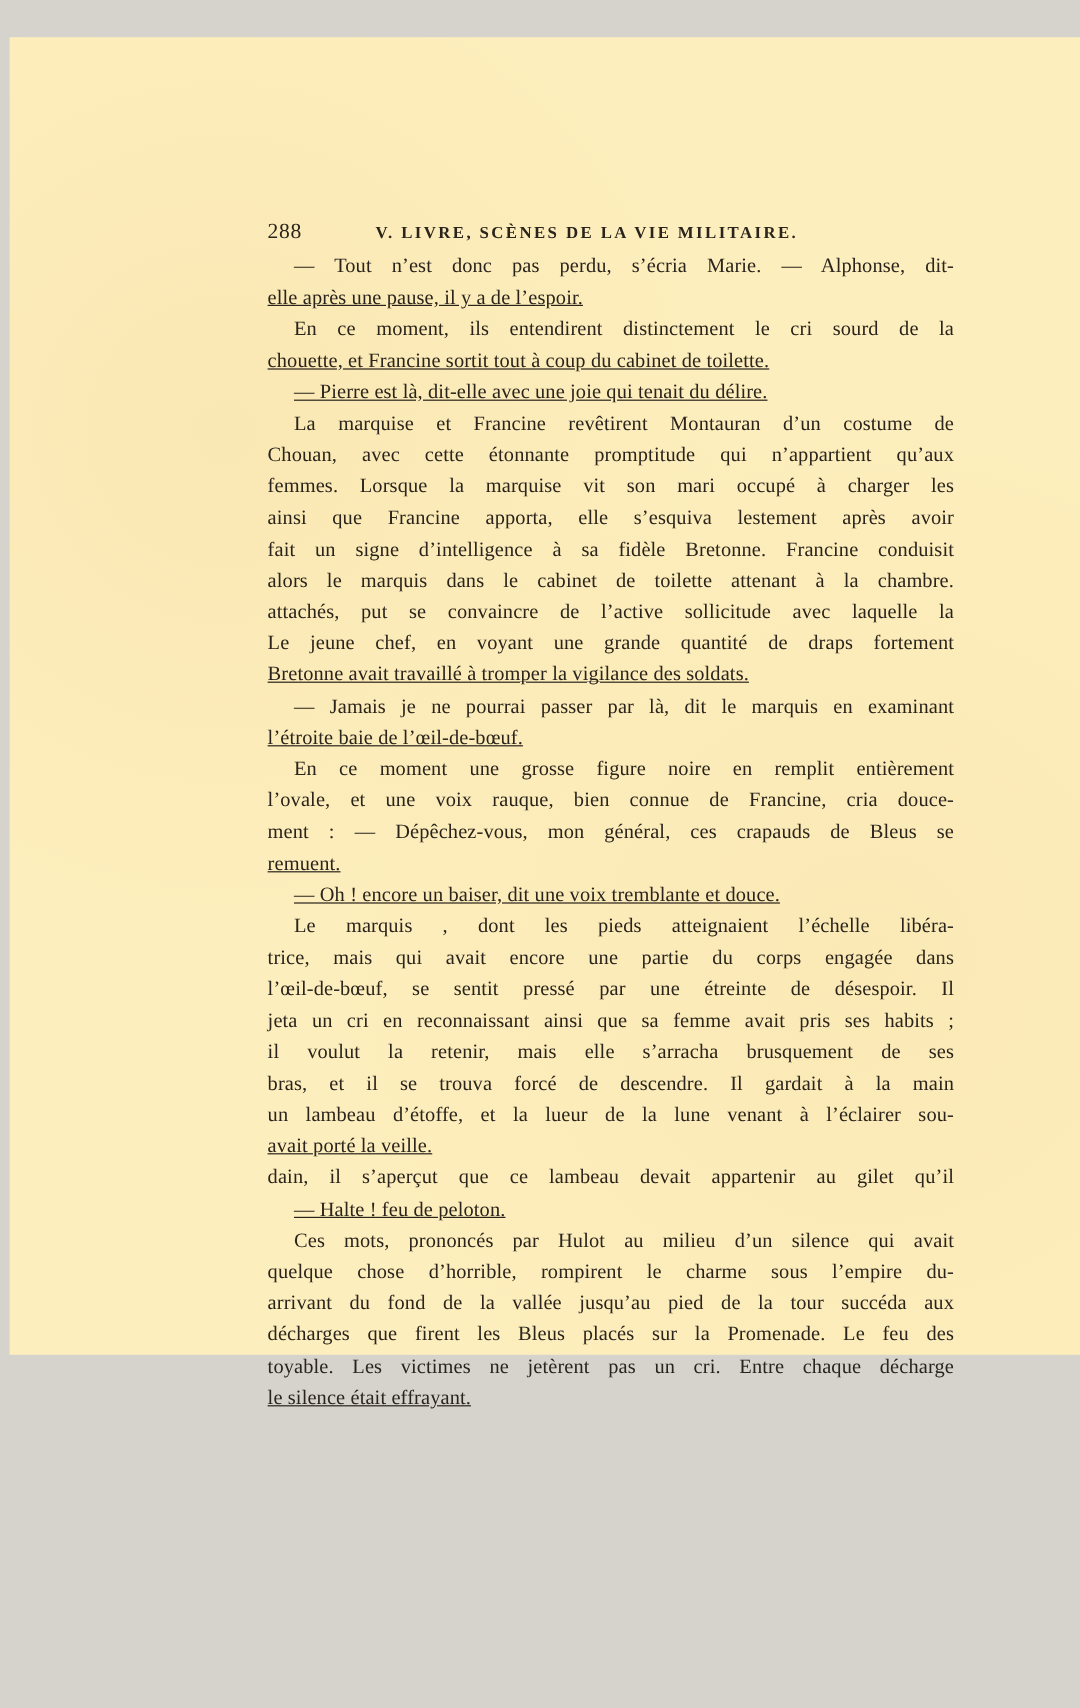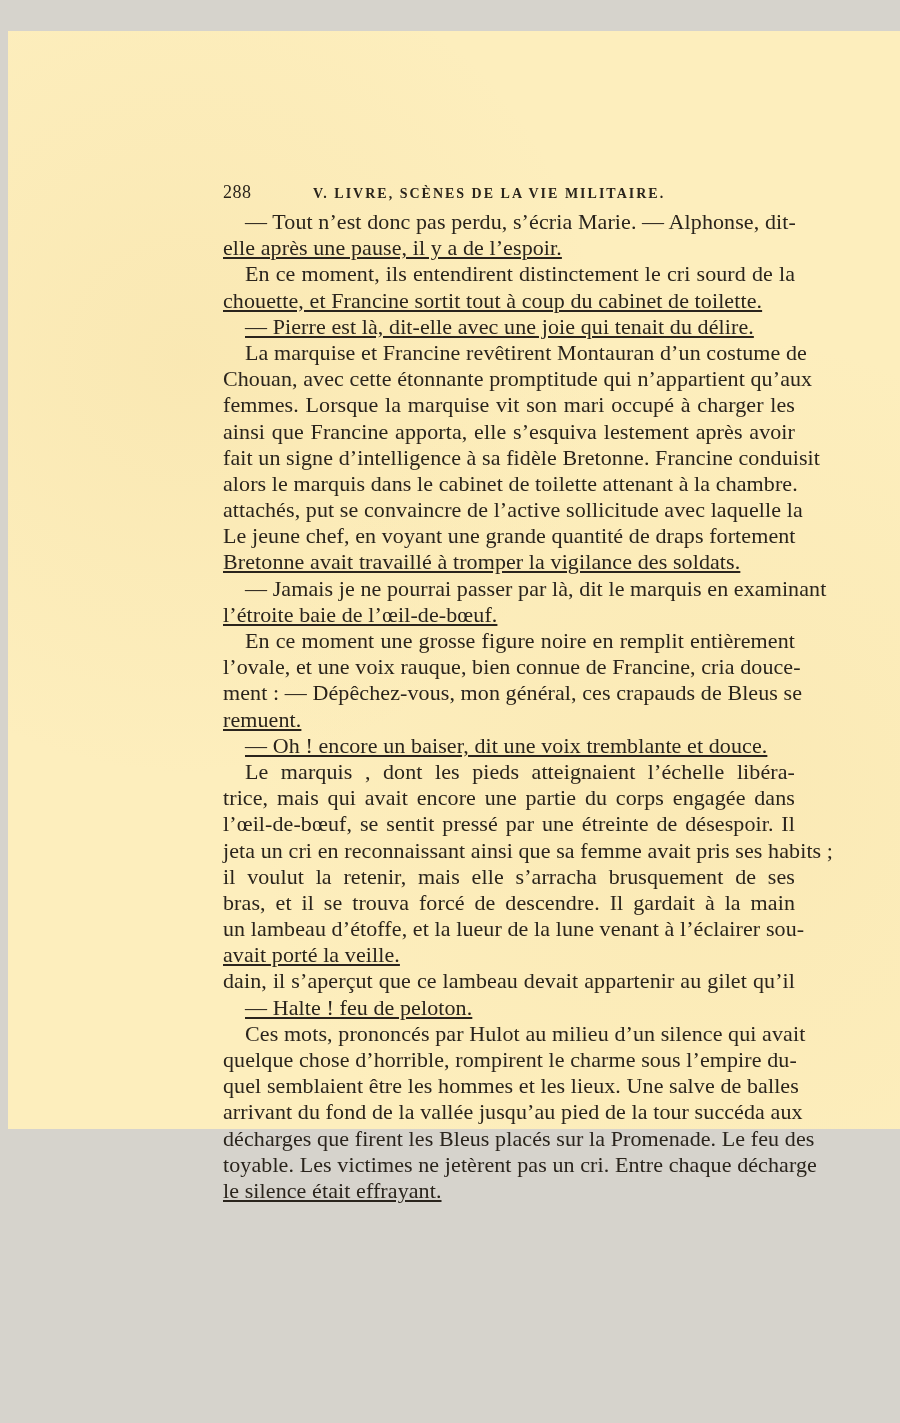--- a/index.html
+++ b/index.html
@@ -47,21 +47,21 @@
       font-size: 18px;
     }
     .running-title {
       font-weight: bold;
       font-variant: small-caps;
       letter-spacing: 2px;
       font-size: 14px;
     }
     .line {
       display: block;
-      font-size: 22px;
+      font-size: 17px;
       line-height: 26.2px;
       height: 26.2px;
       white-space: nowrap;
       text-align: justify;
       text-align-last: justify;
       letter-spacing: 0.1px;
     }
     .line.last {
       text-align-last: left;
       text-decoration: underline;
@@ -125,21 +125,20 @@
           <span class="line">un lambeau d’étoffe, et la lueur de la lune venant à l’éclairer sou-</span>
           <span class="line last">avait porté la veille.</span>
           <span class="line">dain, il s’aperçut que ce lambeau devait appartenir au gilet qu’il</span>
         </div>
         <div>
           <span class="line indent last">— Halte ! feu de peloton.</span>
         </div>
         <div>
           <span class="line indent">Ces mots, prononcés par Hulot au milieu d’un silence qui avait</span>
           <span class="line">quelque chose d’horrible, rompirent le charme sous l’empire du-</span>
-          <span class="line">quel semblaient être les hommes et les lieux. Une salve de balles</span>
           <span class="line">arrivant du fond de la vallée jusqu’au pied de la tour succéda aux</span>
           <span class="line">décharges que firent les Bleus placés sur la Promenade. Le feu des</span>
           <span class="line">toyable. Les victimes ne jetèrent pas un cri. Entre chaque décharge</span>
           <span class="line last">le silence était effrayant.</span>
         </div>
       </div>
   </div>
 </div>
 
 </body></html>

